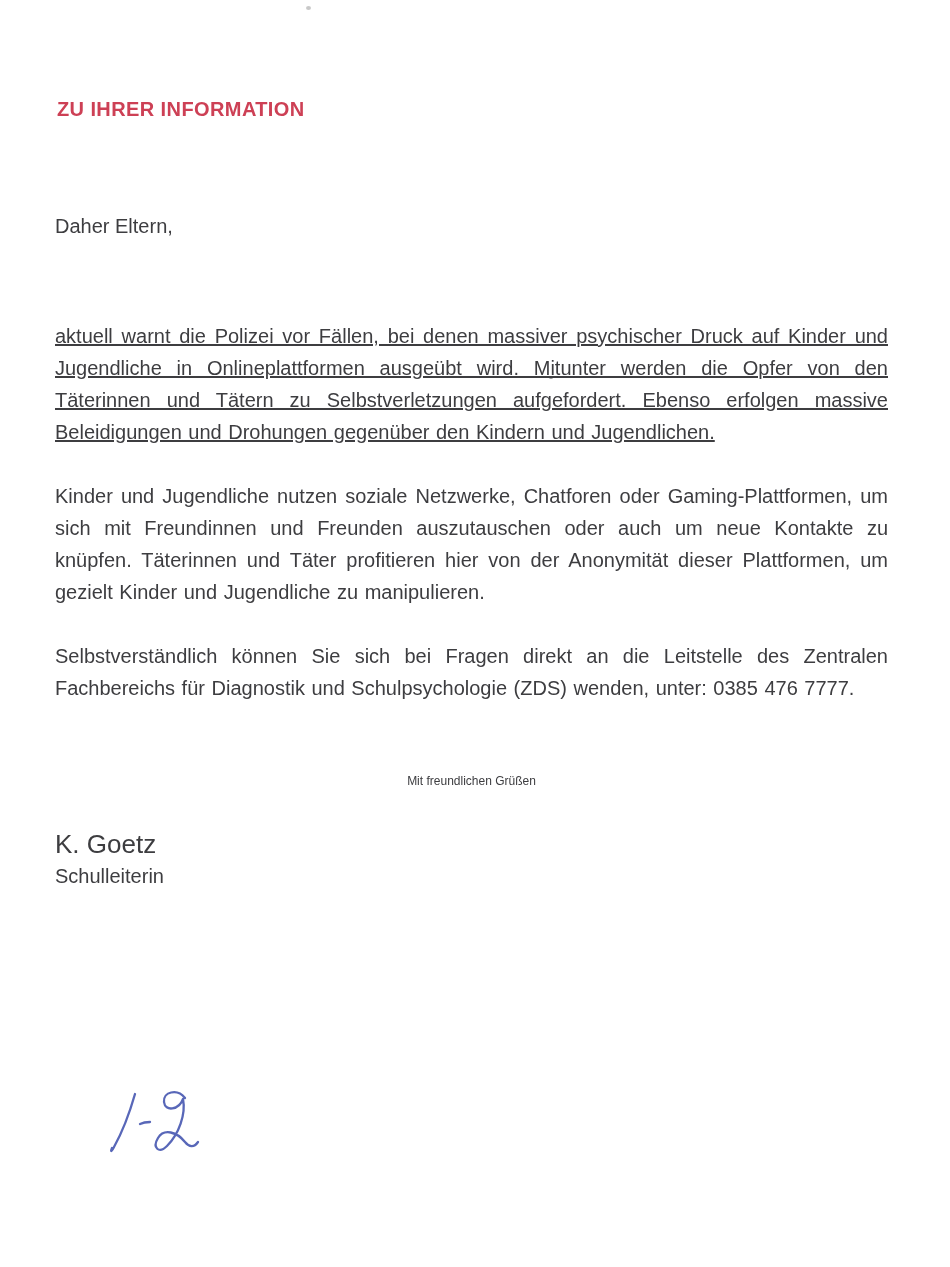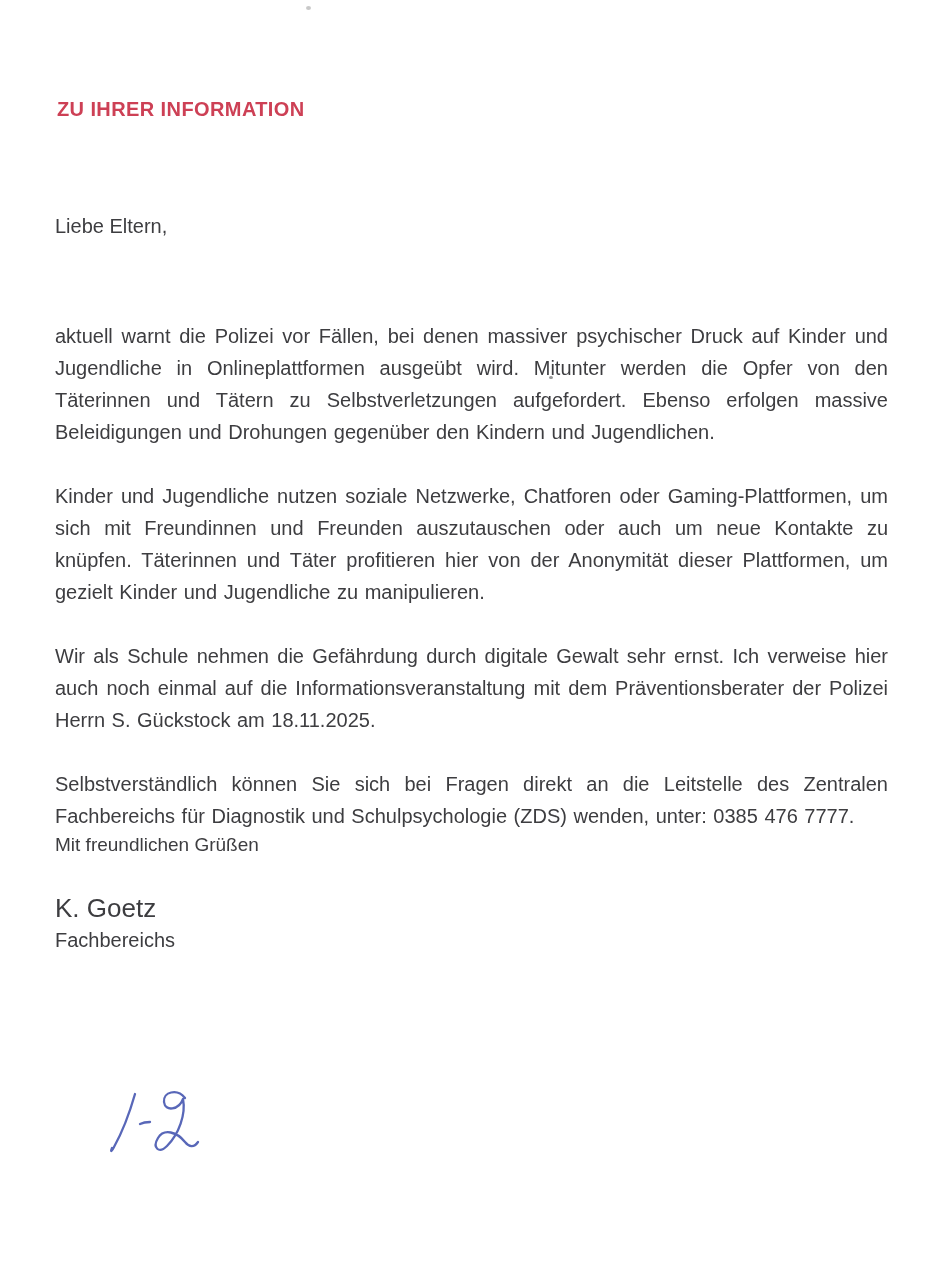--- a/index.html
+++ b/index.html
@@ -39,24 +39,27 @@
   }
   .paragraphs p {
     margin: 32px 0 0 0;
     font-size: 20px;
     line-height: 32px;
     text-align: justify;
     word-spacing: 1px;
   }
   .paragraphs p.first {
     margin-top: 81px;
+    text-decoration: underline;
   }
   .closing {
-    font-size: 19px;
+    margin-top: 64px;
+    font-size: 12px;
     line-height: 26px;
+    text-align: center;
   }
   .signatory-name {
     margin-top: 37px;
     font-size: 26px;
     line-height: 26px;
   }
   .signatory-role {
     margin-top: 6px;
     font-size: 20px;
     line-height: 26px;
@@ -103,34 +106,33 @@
 
 <div class="page">
 
   <div class="artifact top-smudge"></div>
   <div class="artifact stray-dot"></div>
 
   <div class="content">
 
     <div class="notice">ZU IHRER INFORMATION</div>
 
-    <div class="salutation">Liebe Eltern,</div>
+    <div class="salutation">Daher Eltern,</div>
 
     <div class="paragraphs">
       <p class="first">aktuell warnt die Polizei vor Fällen, bei denen massiver psychischer Druck auf Kinder und Jugendliche in Onlineplattformen ausgeübt wird. Mitunter werden die Opfer von den Täterinnen und Tätern zu Selbstverletzungen aufgefordert. Ebenso erfolgen massive Beleidigungen und Drohungen gegenüber den Kindern und Jugendlichen.</p>
       <p>Kinder und Jugendliche nutzen soziale Netzwerke, Chatforen oder Gaming-Plattformen, um sich mit Freundinnen und Freunden auszutauschen oder auch um neue Kontakte zu knüpfen. Täterinnen und Täter profitieren hier von der Anonymität dieser Plattformen, um gezielt Kinder und Jugendliche zu manipulieren.</p>
-      <p>Wir als Schule nehmen die Gefährdung durch digitale Gewalt sehr ernst. Ich verweise hier auch noch einmal auf die Informationsveranstaltung mit dem Präventionsberater der Polizei Herrn S. Gückstock am 18.11.2025.</p>
       <p>Selbstverständlich können Sie sich bei Fragen direkt an die Leitstelle des Zentralen Fachbereichs für Diagnostik und Schulpsychologie (ZDS) wenden, unter: 0385 476 7777.</p>
     </div>
 
     <div class="closing">Mit freundlichen Grüßen</div>
 
     <div class="signatory-name">K. Goetz</div>
 
-    <div class="signatory-role">Fachbereichs</div>
+    <div class="signatory-role">Schulleiterin</div>
 
   </div>
 
   <svg class="signature-svg" viewBox="0 0 110 80" aria-hidden="true">
     <path d="M 32,8 C 28,22 21,43 11,61 C 9,65 7,67 9,62"></path>
     <path d="M 37,38 C 41,36 44,36 47,36"></path>
     <path d="M 82,12 C 74,2 60,6 61,16 C 62,26 76,24 80,13 C 83,28 76,48 64,60 C 56,68 49,62 55,52 C 61,42 74,46 82,56 C 86,61 91,62 95,56"></path>
   </svg>
 
 </div>

